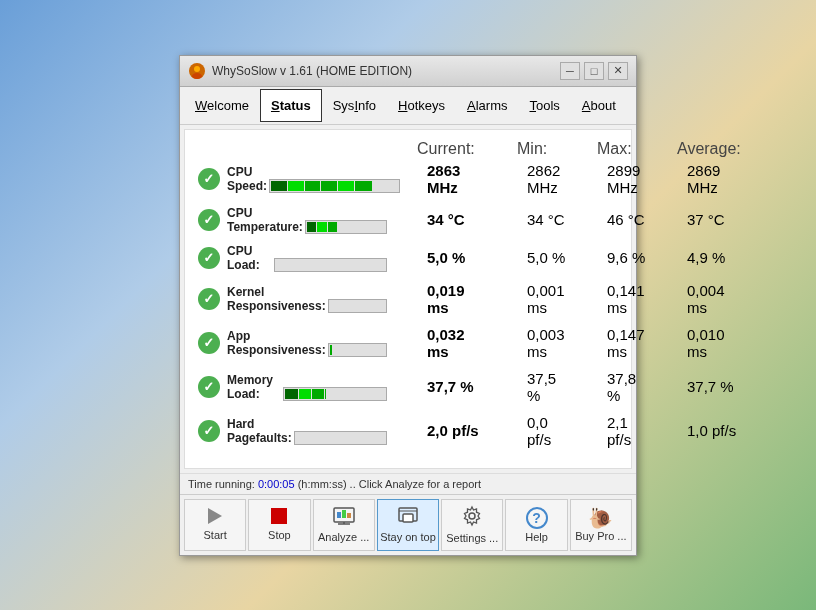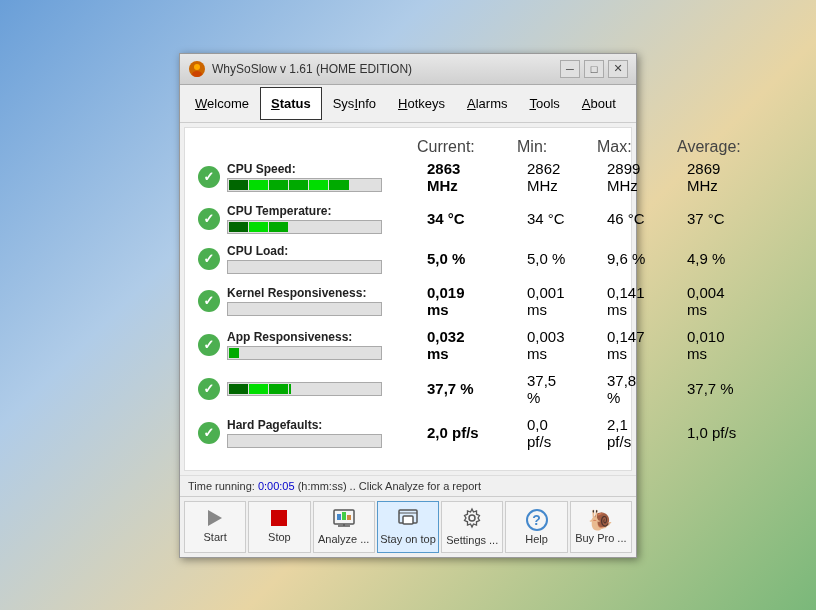--- a/index.html
+++ b/index.html
@@ -106,21 +106,21 @@
       height: 22px;
       border-radius: 50%;
       background: #4caf50;
       display: flex;
       align-items: center;
       justify-content: center;
       color: white;
       font-size: 13px;
       font-weight: bold;
     }
-    .stat-info { display: flex; flex-direction: column; gap: 2px; }
+    .stat-info { display: flex; flex-direction: row; gap: 2px; align-items: flex-end; }
     .stat-label { font-size: 12px; font-weight: bold; color: #222; }
     .progress-bar-bg {
       width: 155px;
       height: 14px;
       background: #e0e0e0;
       border: 1px solid #aaa;
       display: flex;
       align-items: center;
       position: relative;
     }
@@ -333,20 +333,21 @@
       <span class="stat-val">0,003 ms</span>
       <span class="stat-val">0,147 ms</span>
       <span class="stat-val">0,010 ms</span>
     </div>
 
     <div class="stat-row">
       <div class="check-icon">
         <div class="check-circle">✓</div>
       </div>
       <div class="stat-info">
+        <span class="stat-label">Memory Load:</span>
         <div class="progress-bar-bg">
           <div class="progress-bar-fill" style="width:42%">
             <div class="bar-block dark" style="width:20px"></div>
             <div class="bar-block bright" style="width:20px"></div>
             <div class="bar-block" style="width:20px"></div>
             <div class="bar-block" style="width:2px"></div>
           </div>
         </div>
       </div>
       <span class="stat-val bold">37,7 %</span>

